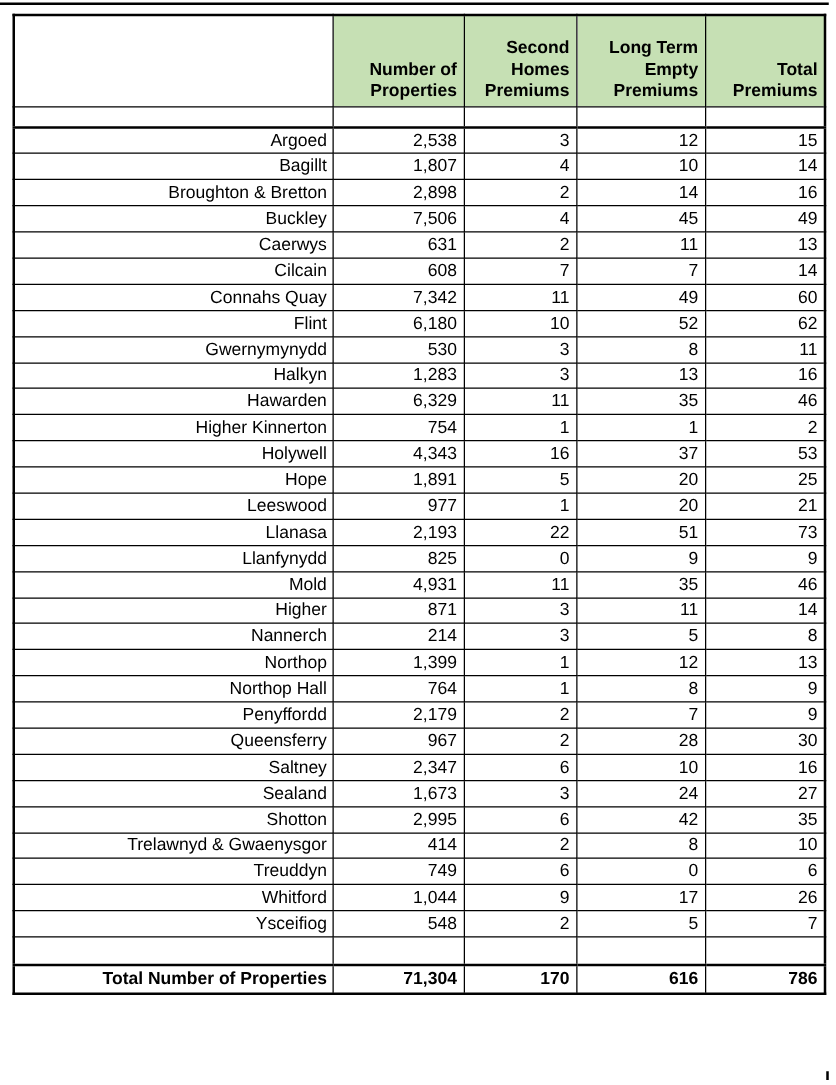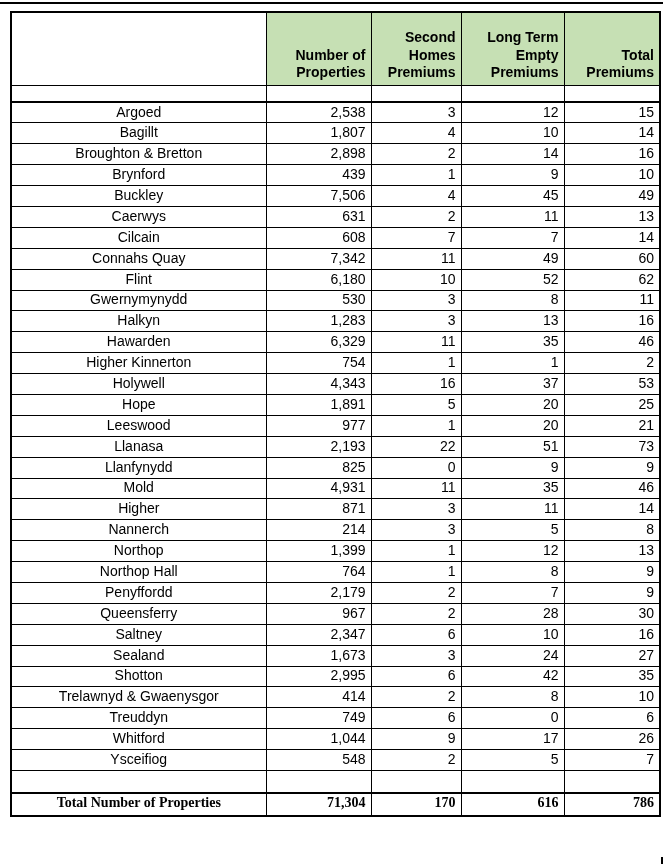--- a/index.html
+++ b/index.html
@@ -38,24 +38,24 @@
     line-height:1.25;
     white-space:normal;
   }
   .premiums th.name-h { background:#ffffff; }
   .premiums tr.hdr { height:64px; }
   .premiums tr.spacer1 { height:17px; }
   .premiums tr.spacer1 td { border-bottom:2px solid #000000; }
   .premiums tr.data { height:20.9px; }
   .premiums tr.spacer2 { height:22px; }
   .premiums tr.spacer2 td { border-bottom:2px solid #000000; }
-  .premiums tr.total { height:23px;font-family:Liberation Serif, serif; }
+  .premiums tr.total { height:23px; }
   .premiums tr.total td { font-weight:bold; border-top:2px solid #000000; }
   .premiums td.name {
-    text-align:center; padding:0 4px 2px 4px; white-space:nowrap;
+    text-align:right; padding:0 4px 2px 4px; white-space:nowrap;
   }
   .premiums td.num {
     text-align:right; padding:0 5px 2px 4px; white-space:nowrap;
   }
 </style>
 </head>
 <body>
 
 <div class="page">
   <div class="top-line"></div>
@@ -100,27 +100,20 @@
           <td class="num">14</td>
         </tr>
         <tr class="data">
           <td class="name">Broughton &amp; Bretton</td>
           <td class="num">2,898</td>
           <td class="num">2</td>
           <td class="num">14</td>
           <td class="num">16</td>
         </tr>
         <tr class="data">
-          <td class="name">Brynford</td>
-          <td class="num">439</td>
-          <td class="num">1</td>
-          <td class="num">9</td>
-          <td class="num">10</td>
-        </tr>
-        <tr class="data">
           <td class="name">Buckley</td>
           <td class="num">7,506</td>
           <td class="num">4</td>
           <td class="num">45</td>
           <td class="num">49</td>
         </tr>
         <tr class="data">
           <td class="name">Caerwys</td>
           <td class="num">631</td>
           <td class="num">2</td>

